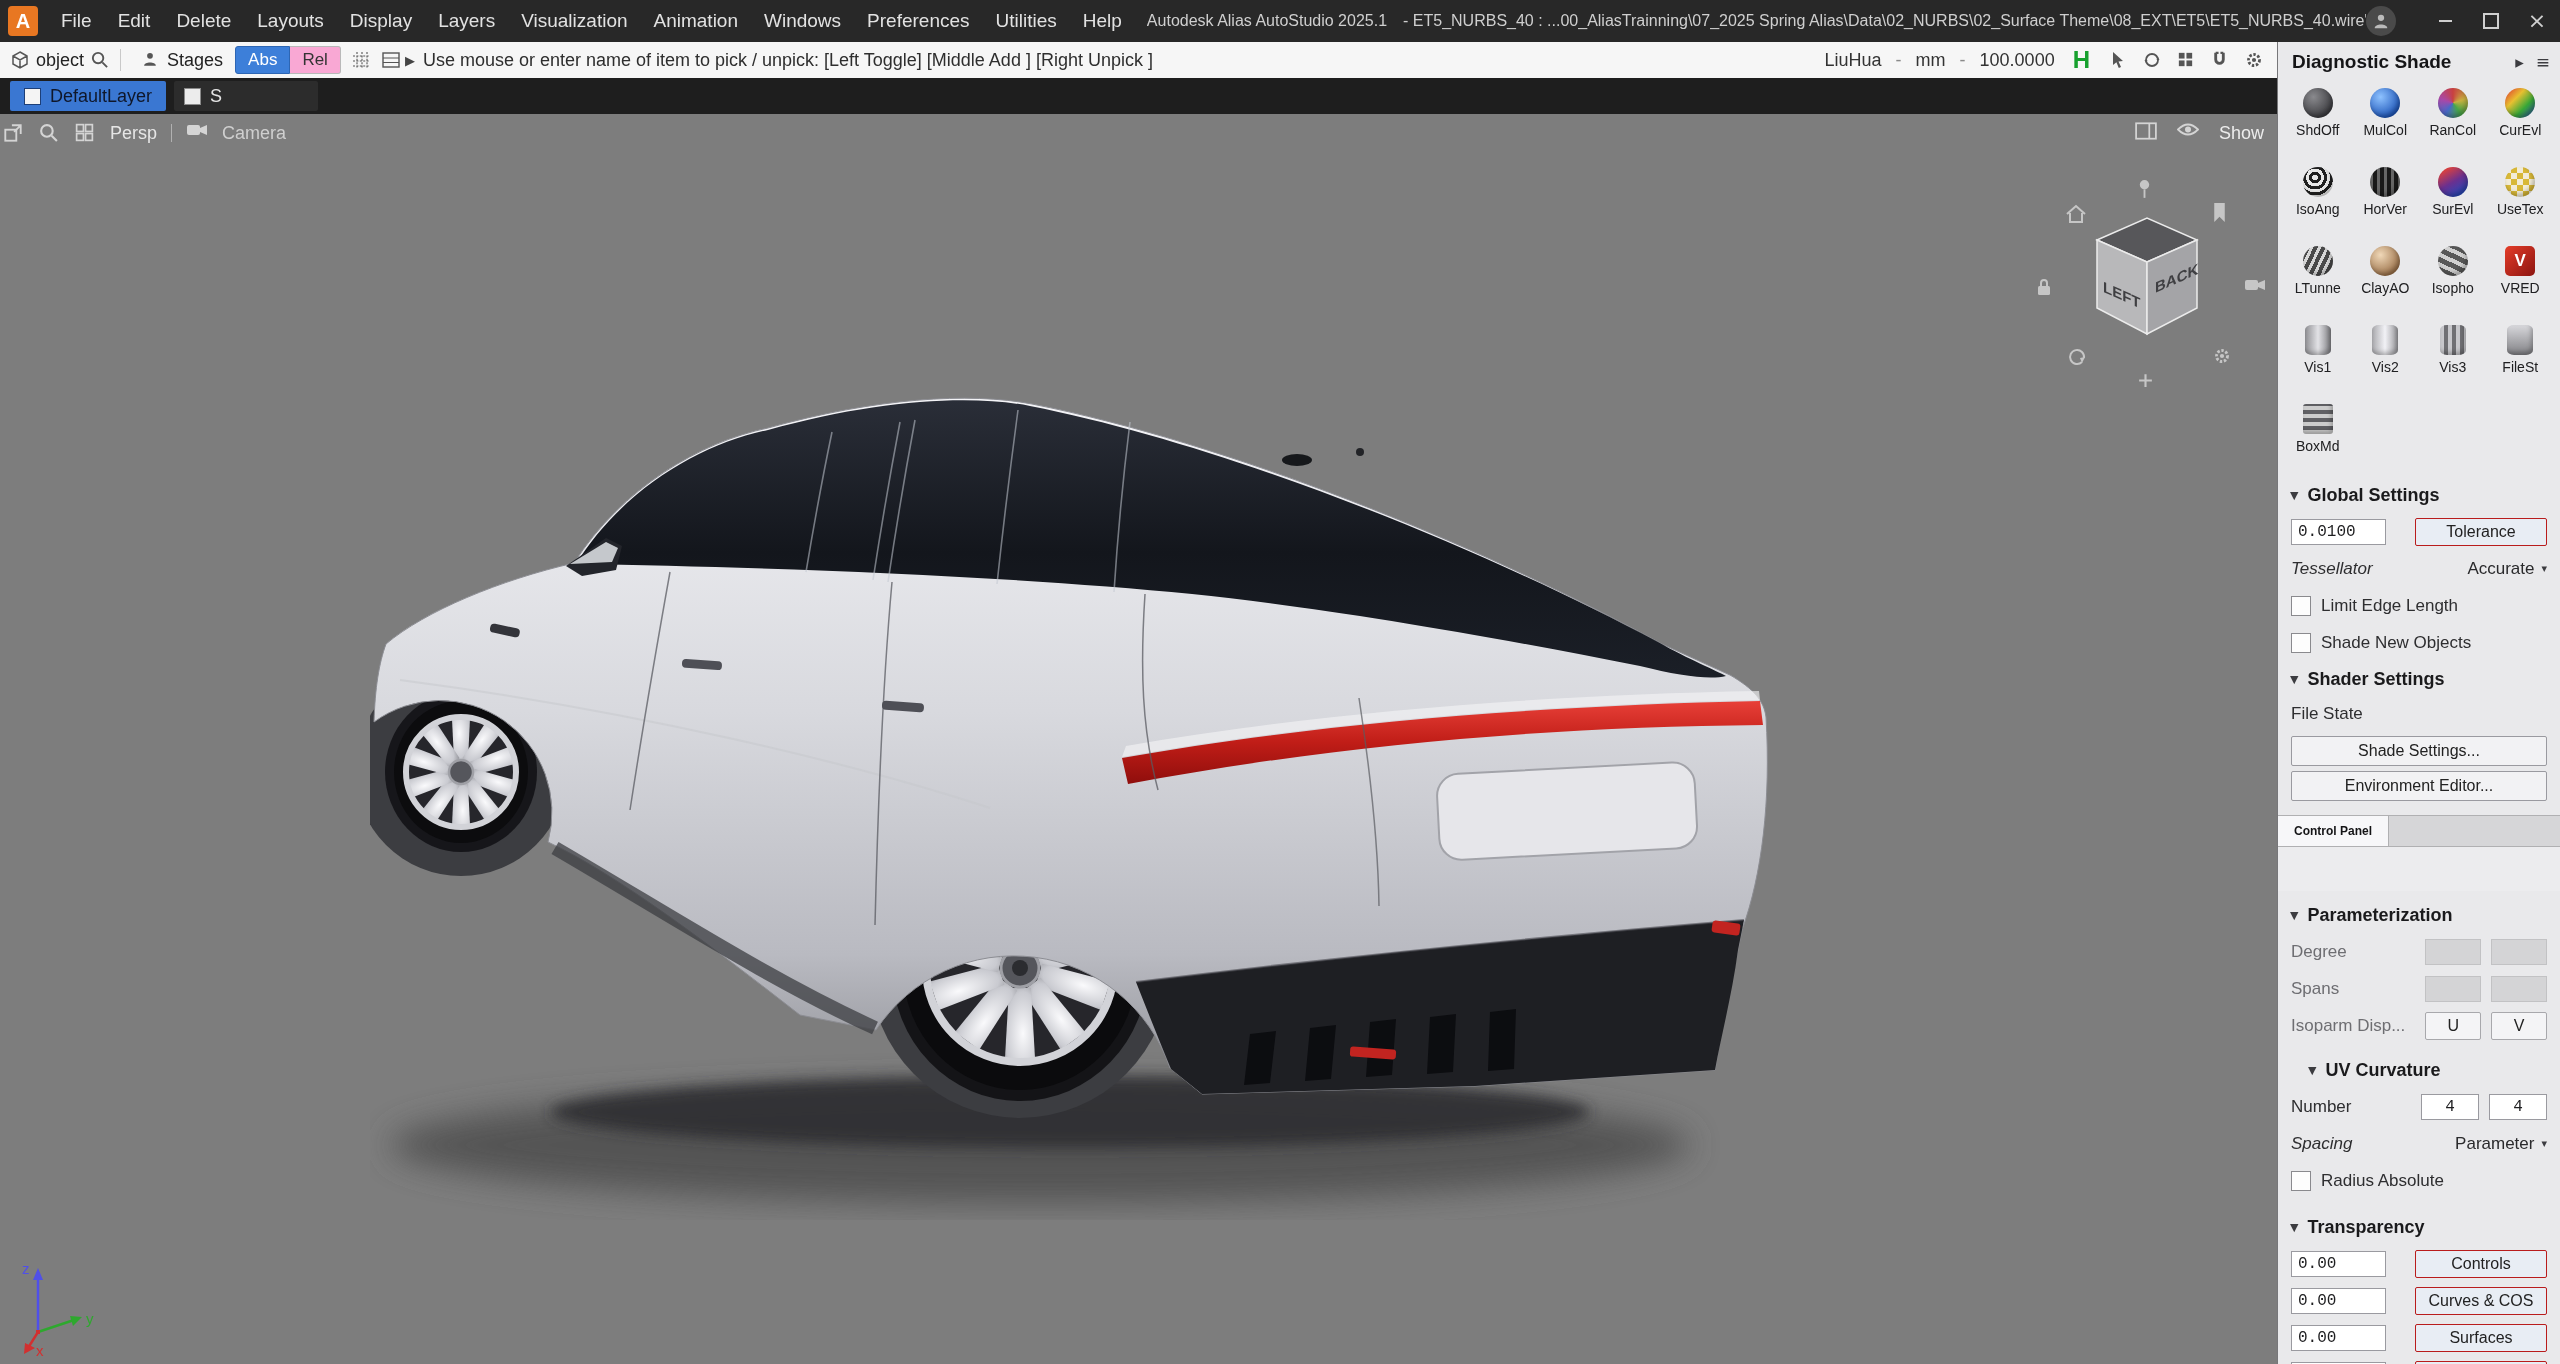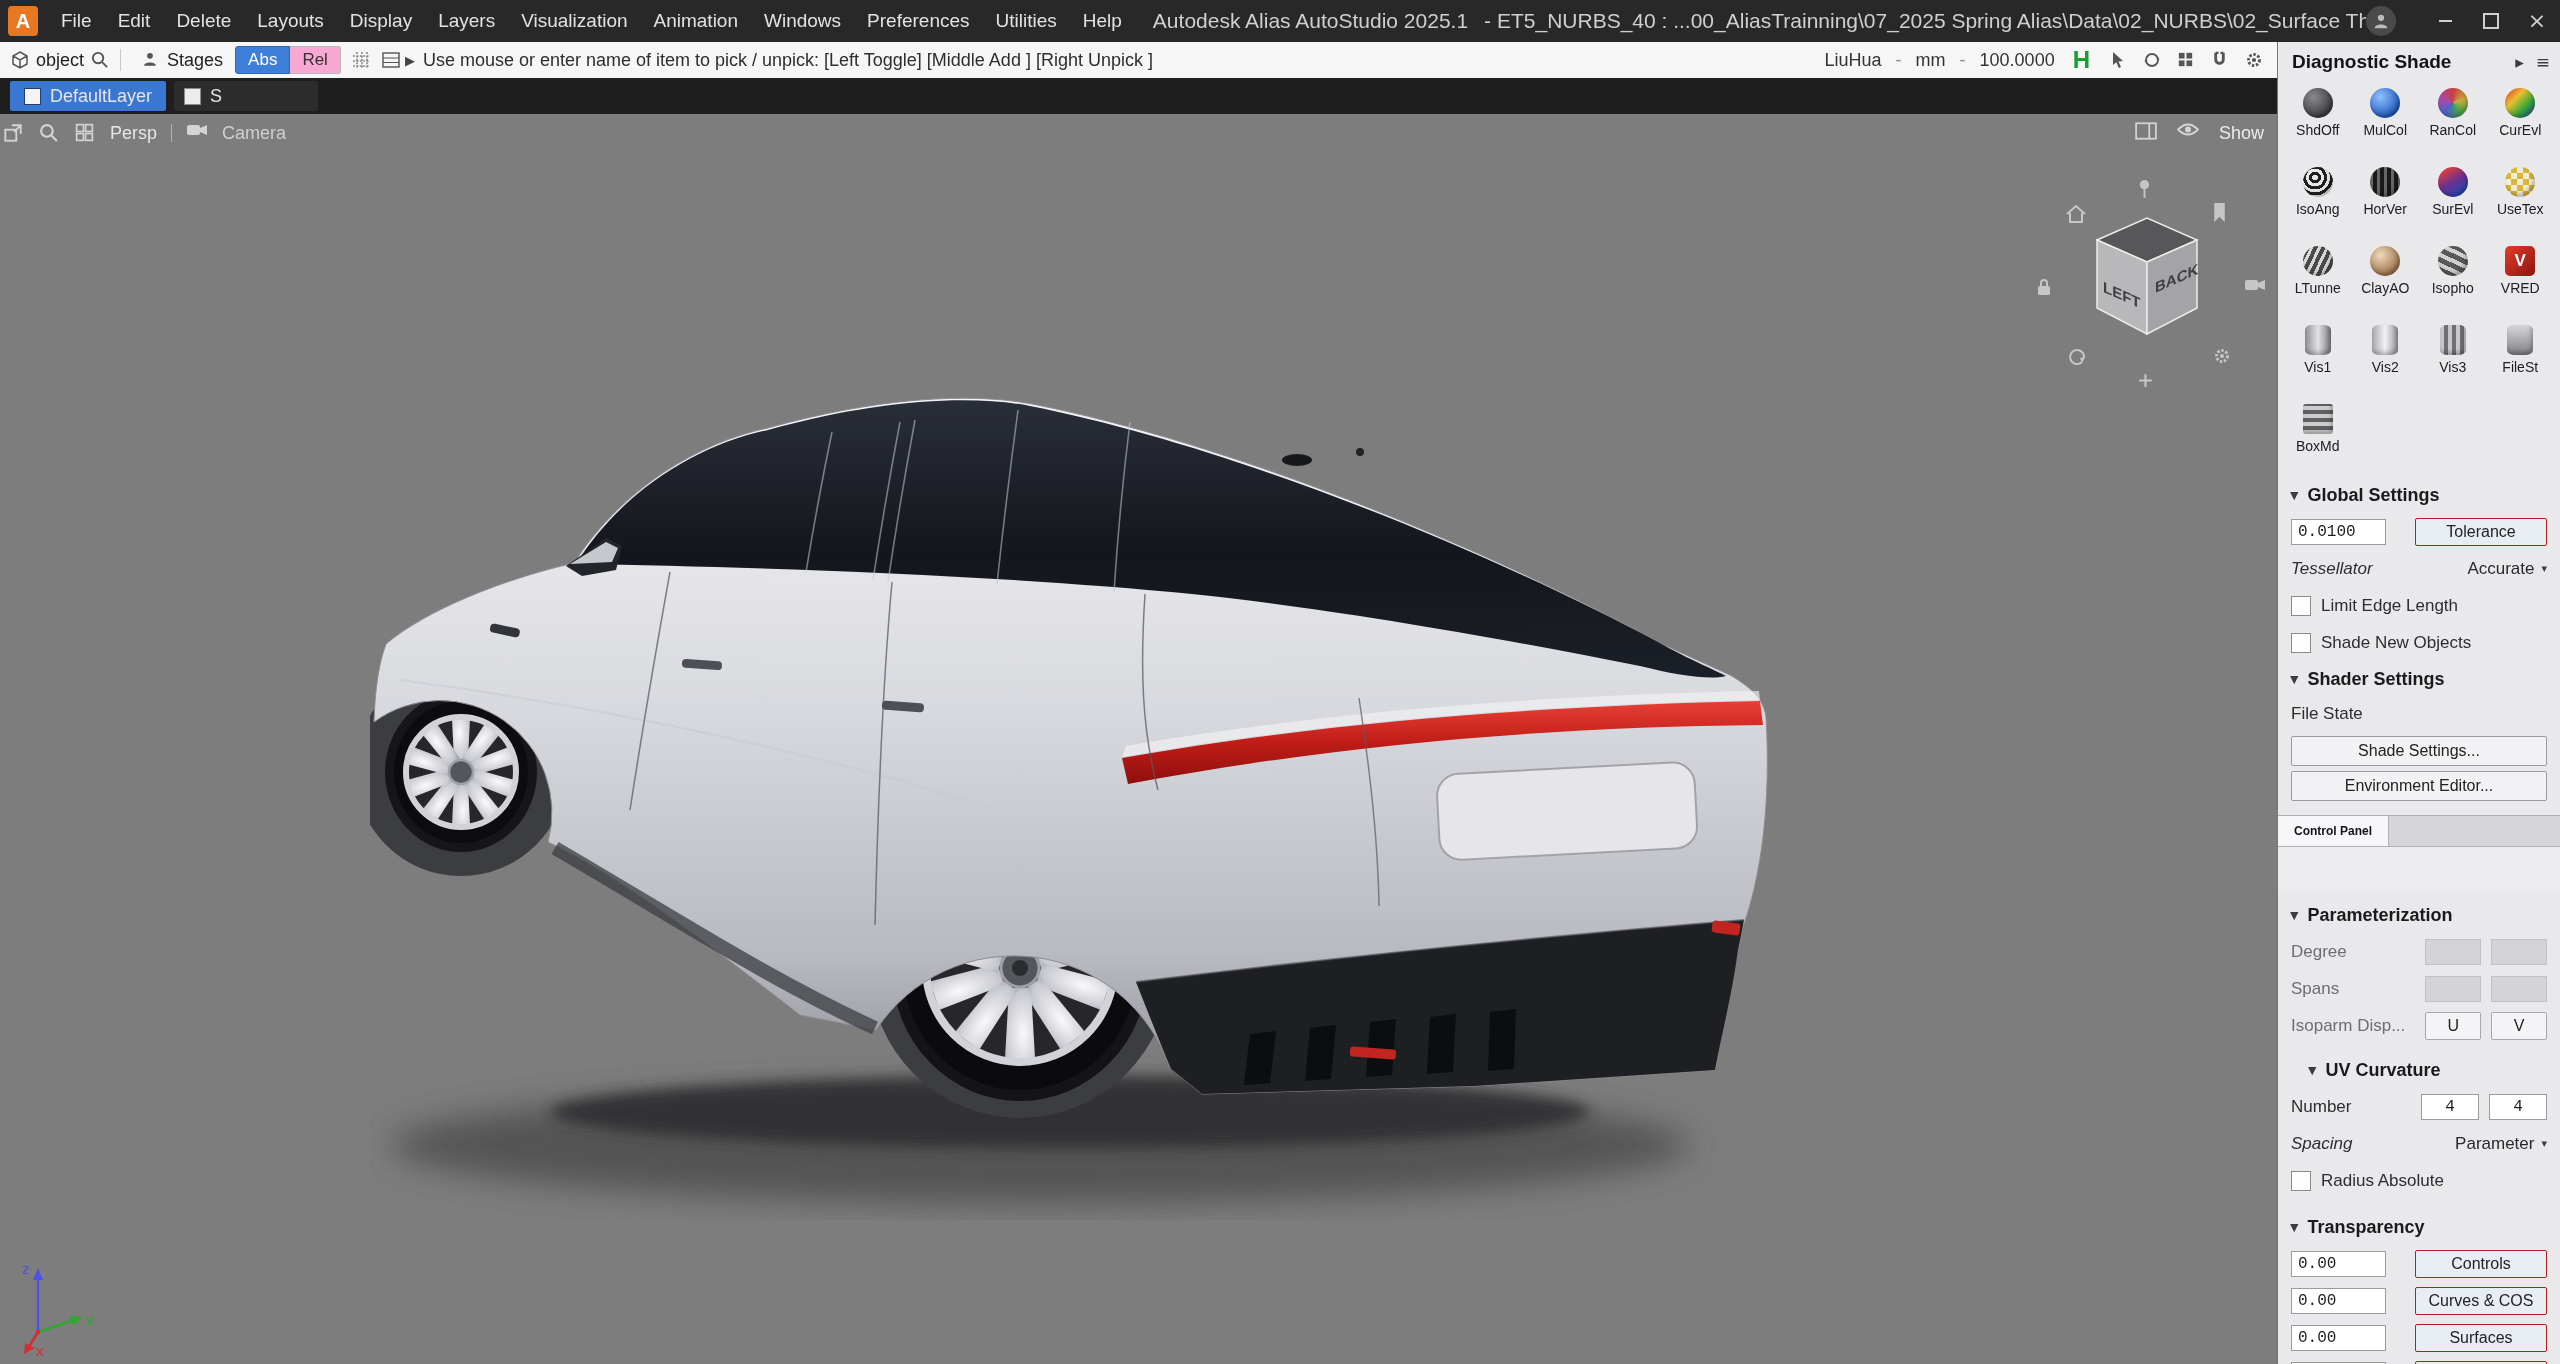--- a/index.html
+++ b/index.html
@@ -6,21 +6,21 @@
   #app{position:relative;width:2560px;height:1364px;overflow:hidden;background:#7d7d7d;
        font-family:"Liberation Sans",sans-serif;-webkit-font-smoothing:antialiased;}
   .glyph{font-family:"DejaVu Sans","Liberation Sans",sans-serif;}
 
   
   .titlebar{position:absolute;top:0;left:0;width:2560px;height:42px;background:#282828;
             display:flex;align-items:center;color:#e2e2e2;font-size:19px;z-index:50;}
   .logo{width:30px;height:30px;margin:0 10px 0 8px;background:#e87722;border-radius:4px;
         display:flex;align-items:center;justify-content:center;color:#fff;font-weight:bold;font-size:20px;flex:none;}
   .menu-item{padding:0 13px;height:42px;display:flex;align-items:center;cursor:default;white-space:nowrap;}
-  .title-text{margin-left:18px;color:#cfcfcf;font-size:21px;white-space:nowrap;overflow:hidden;display:flex;gap:16px;}
+  .title-text{margin-left:12px;color:#cfcfcf;font-size:16px;white-space:nowrap;overflow:hidden;display:flex;gap:16px;}
   .win-controls{margin-left:auto;display:flex;align-items:center;height:42px;}
   .avatar{width:30px;height:30px;border-radius:50%;background:#4a4a4a;display:flex;align-items:center;
           justify-content:center;color:#bbb;margin-right:26px;}
   .win-btn{width:46px;height:42px;display:flex;align-items:center;justify-content:center;color:#cfcfcf;}
   .ic-min{width:13px;height:0;border-top:2px solid #cfcfcf;display:block;}
   .ic-max{width:12px;height:12px;border:2px solid #cfcfcf;display:block;}
   .ic-close{font-size:22px;line-height:1;}
 
   
   .toolbar{position:absolute;top:42px;left:0;width:2278px;height:36px;background:#f6f6f6;
@@ -33,21 +33,21 @@
   .seg-rel{background:#f9a8d4;color:#333;padding:3px 12px;border-radius:0 3px 3px 0;font-size:17px;border:1px solid #b9b9b9;border-left:none;}
   .prompt-tri{color:#444;font-size:13px;margin:0 8px 0 4px;}
   .prompt{color:#2e2e2e;font-size:18px;white-space:nowrap;}
   .tb-right{margin-left:auto;display:flex;align-items:center;gap:14px;margin-right:14px;color:#333;}
   .h-badge{color:#17a02e;font-weight:bold;font-size:24px;margin:0 4px;}
   .tb-sep{color:#8a8a8a;}
 
   
   .layerbar{position:absolute;top:78px;left:0;width:2278px;height:36px;background:#1e1e1e;display:flex;align-items:center;}
   .layer-tab{height:30px;margin-left:10px;display:flex;align-items:center;gap:9px;padding:0 14px;
-             background:#3a77d2;color:#e5e5e5;font-size:18px;border-radius:2px;justify-content:center;}
+             background:#3a77d2;color:#0f172a;font-size:18px;border-radius:2px;justify-content:center;}
   .layer-swatch{width:15px;height:15px;background:#f4f4f4;border:1px solid #1d3f78;flex:none;}
   .stage-tab{height:30px;margin-left:8px;display:flex;align-items:center;gap:9px;padding:0 14px 0 10px;
              background:#2c2c2c;color:#e4e4e4;font-size:18px;border-radius:2px;min-width:120px;}
   .stage-check{width:15px;height:15px;background:#ececec;border:1px solid #8a8a8a;flex:none;}
 
   
   .viewport{position:absolute;top:114px;left:0;width:2278px;height:1250px;background:#7d7d7d;overflow:hidden;}
   .vp-toolbar{position:absolute;top:8px;left:2px;display:flex;align-items:center;gap:14px;color:#e6e6e6;font-size:18px;z-index:5;}
   .vp-icon{width:22px;height:22px;color:#dedede;opacity:.9;display:inline-flex;}
   .vp-divider{width:1px;height:18px;background:rgba(255,255,255,.4);}

